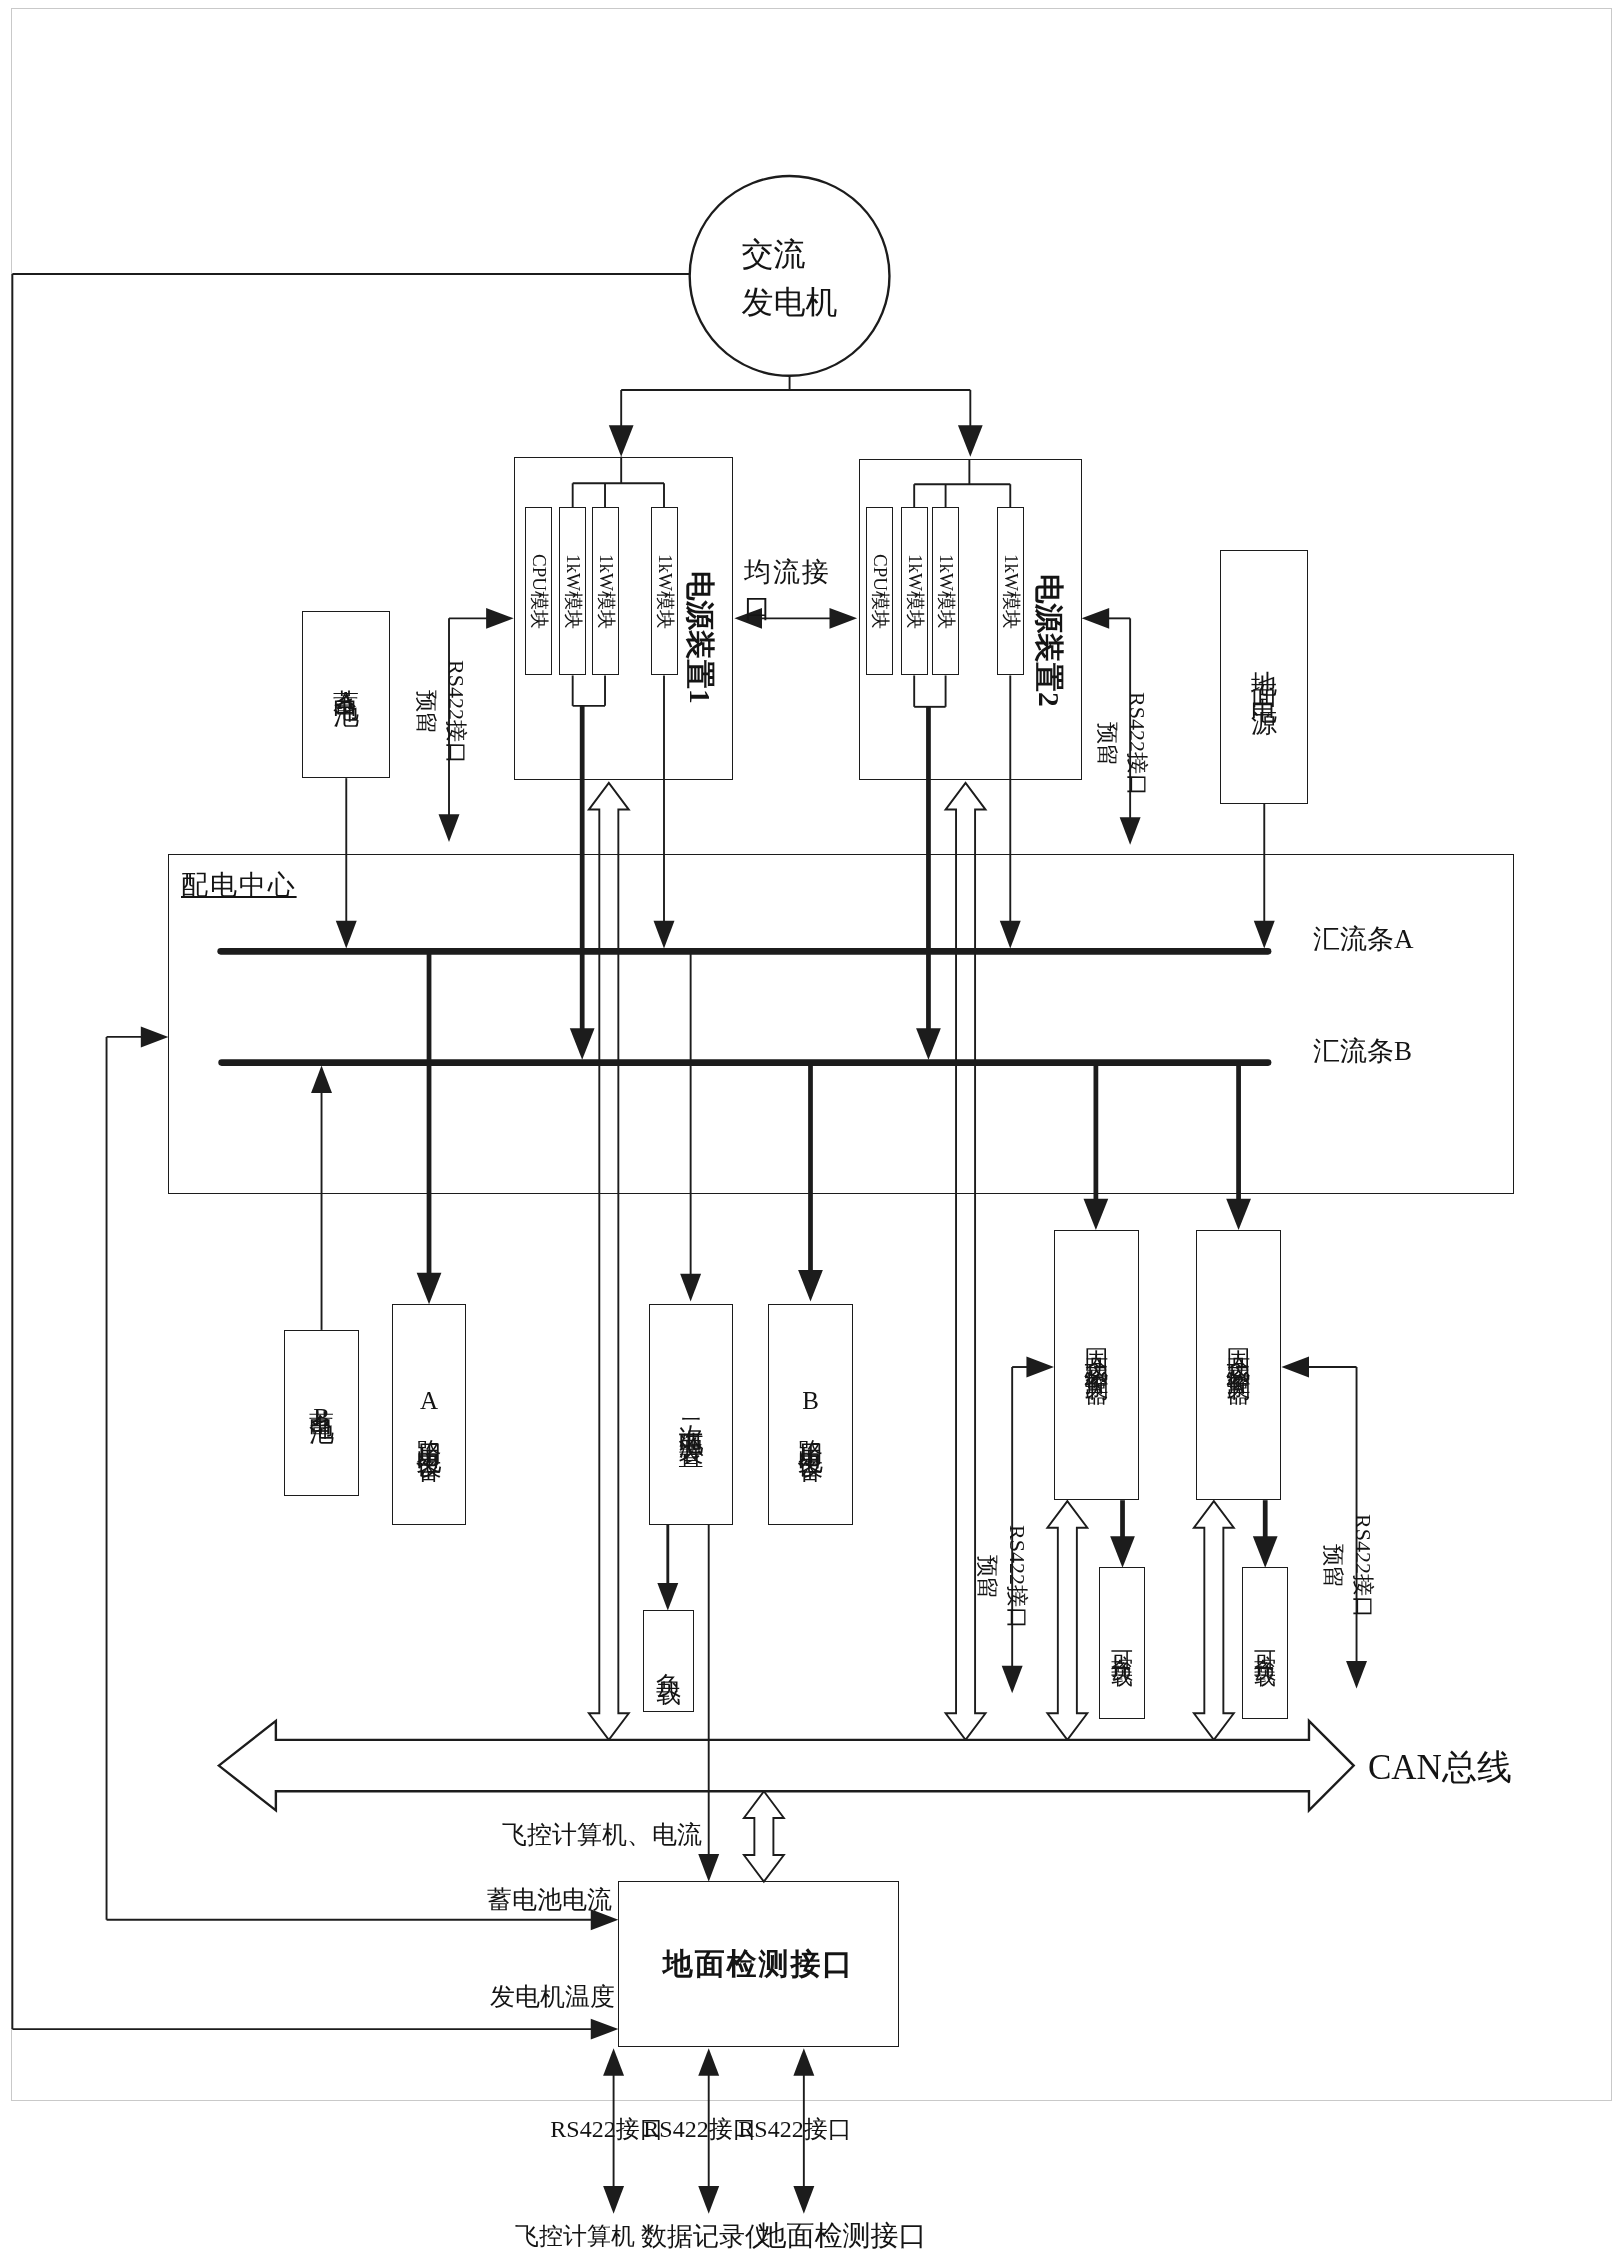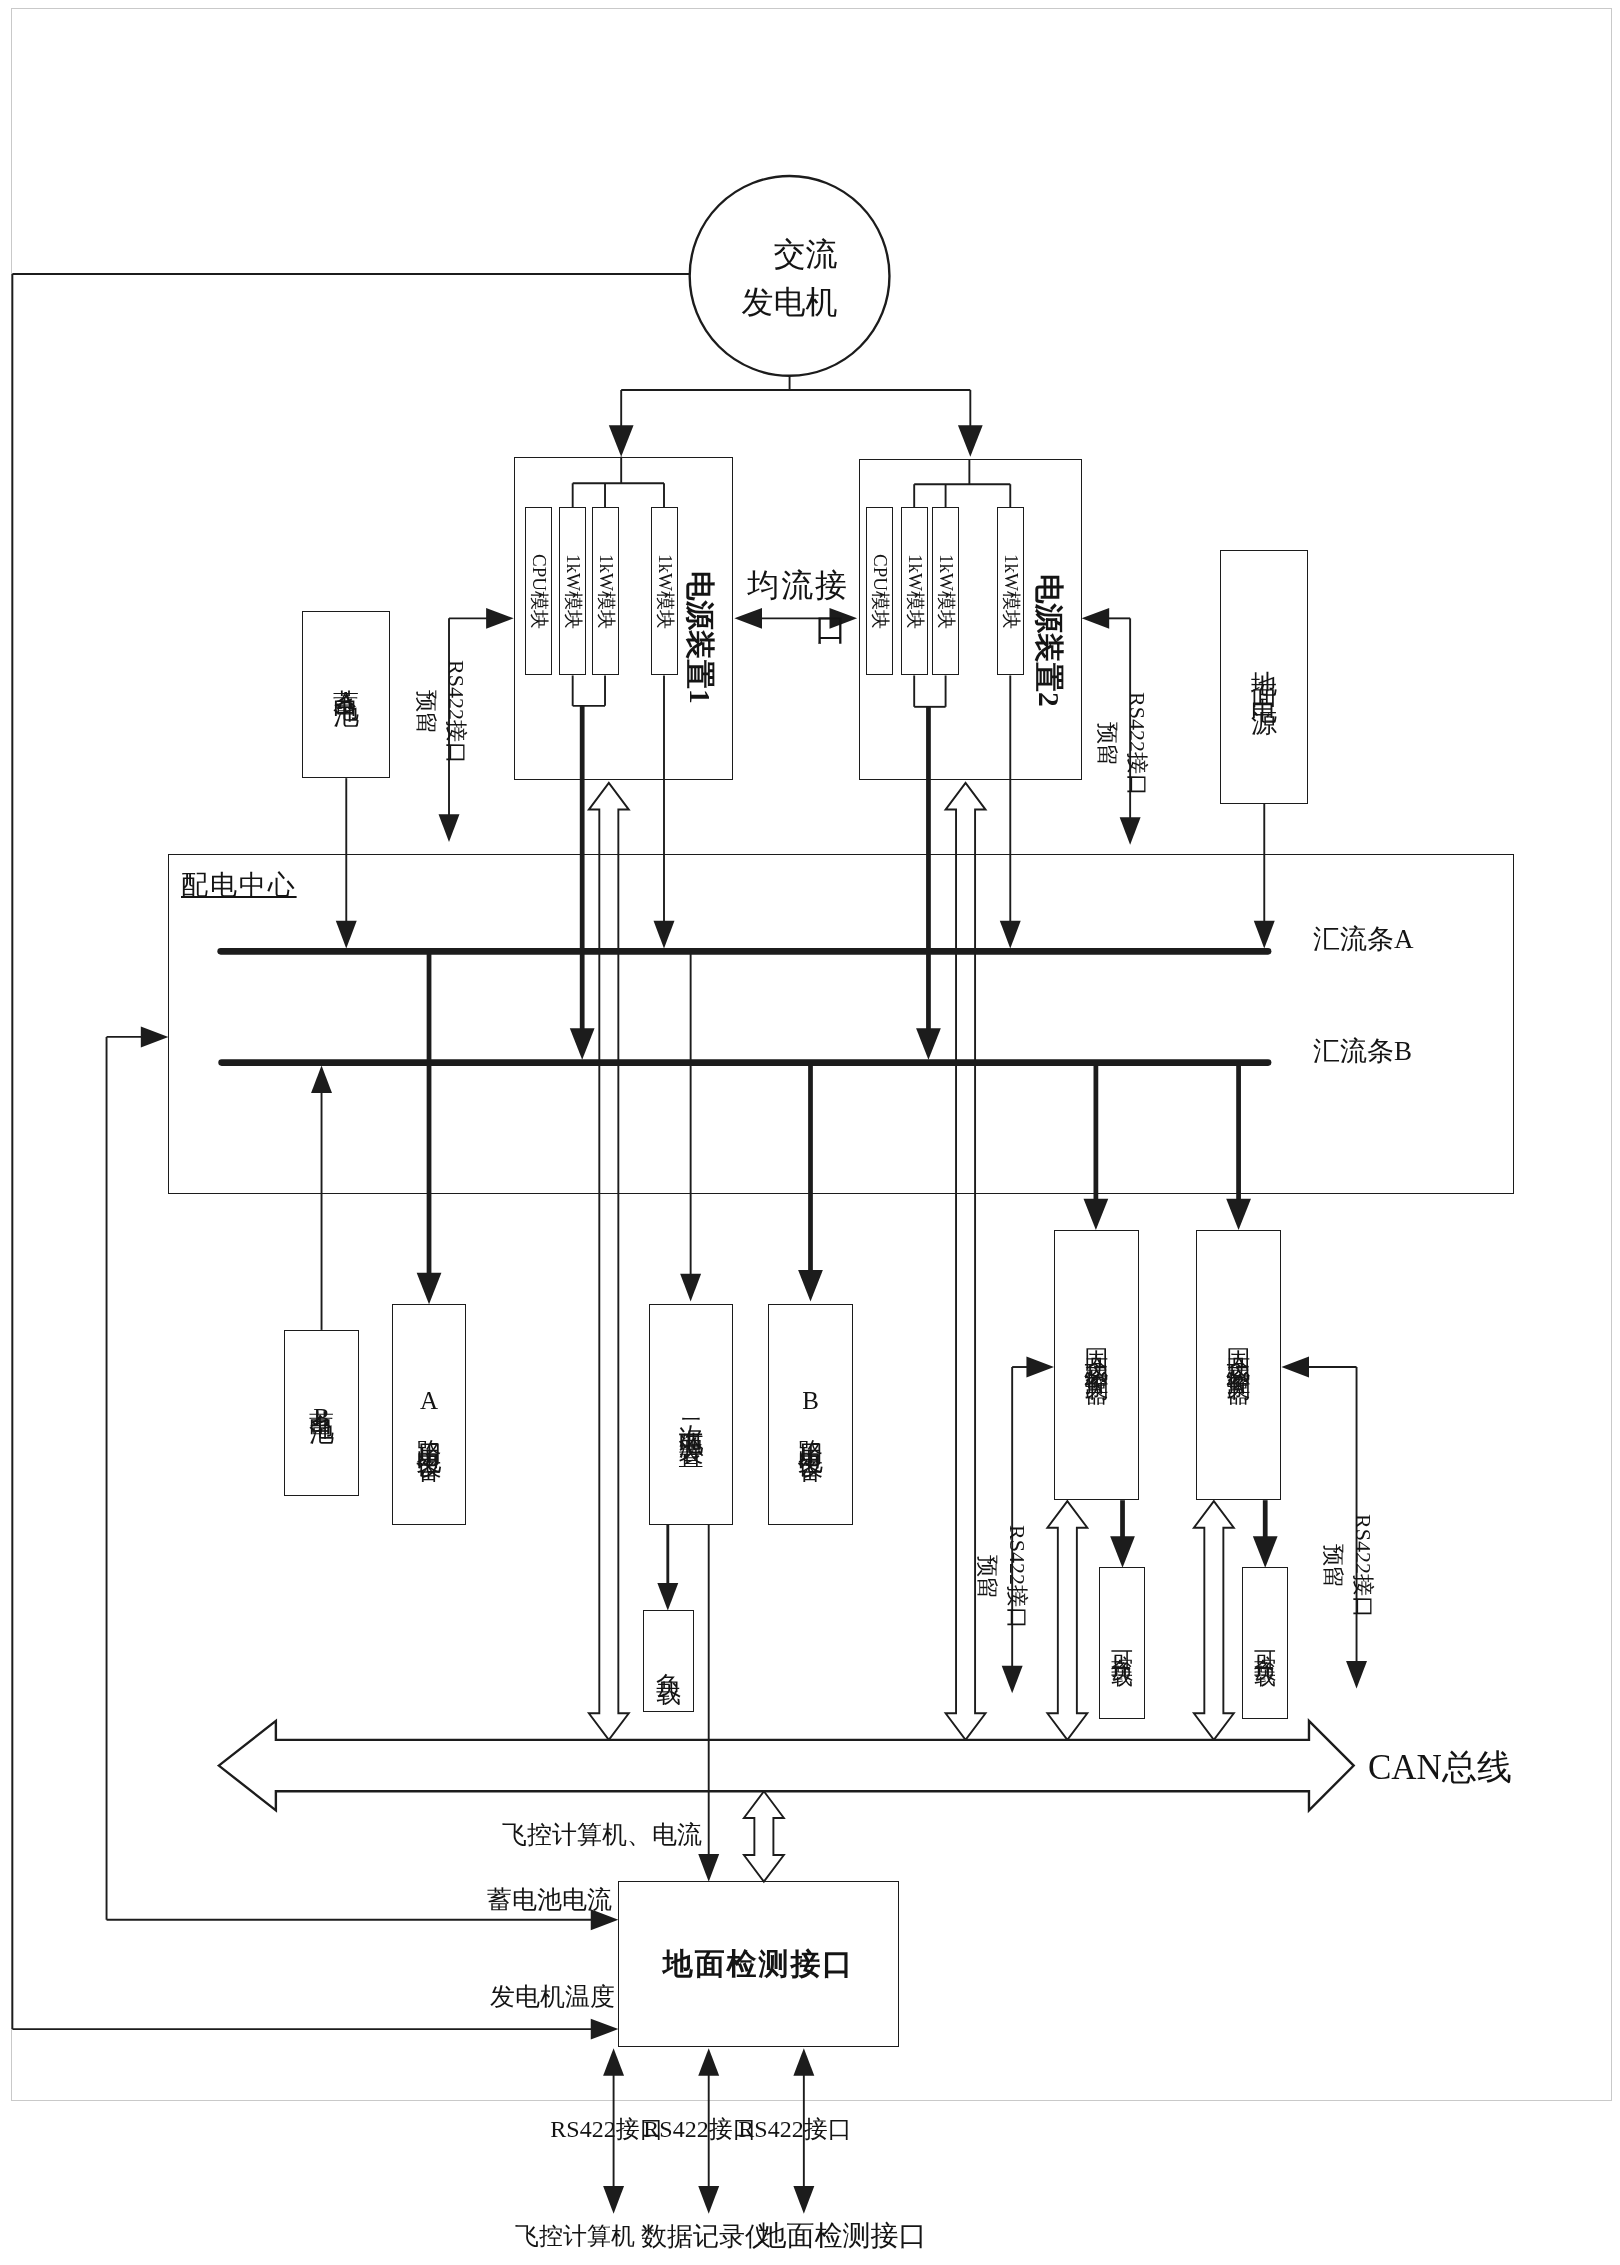--- a/index.html
+++ b/index.html
@@ -5,21 +5,21 @@
   html,body{margin:0;padding:0;background:#fff;}
   #stage{position:relative;width:1621px;height:2266px;background:#ffffff;overflow:hidden;
          font-family:"Liberation Serif","DejaVu Serif",serif;color:#141414;}
   #wires{position:absolute;left:0;top:0;}
   .frame{position:absolute;left:10.5px;top:7.6px;width:1599px;height:2091px;border:1.9px solid #c9c9c9;}
   .box{position:absolute;box-sizing:border-box;border:1.9px solid #1c1c1c;background:transparent;
        display:flex;align-items:center;justify-content:center;text-align:center;}
   .lbl{position:absolute;white-space:pre-line;}
   .vup{writing-mode:vertical-rl;text-orientation:upright;}
   .vside{writing-mode:vertical-lr;text-orientation:sideways;white-space:pre-line;text-align:center;}
-  .ctr{display:flex;align-items:center;justify-content:center;text-align:right;}
+  .ctr{display:flex;align-items:center;justify-content:center;text-align:left;}
   .b600{font-weight:600;} .b700{font-weight:400;}
 </style>
 </head>
 <body>
 
 <div id="stage">
 
   <div class="frame"></div>
 
   <svg id="wires" width="1621" height="2266" viewBox="0 0 1704 2382" fill="none" stroke="#1c1c1c" stroke-width="2">
@@ -170,21 +170,21 @@
     <span class="vside" style="font-size:19px;">1kW模块</span>
     </div>
   <div class="box" style="left:932px;top:507px;width:27px;height:168px;border-width:1.4px;">
     <span class="vside" style="font-size:19px;">1kW模块</span>
     </div>
   <div class="box" style="left:997px;top:507px;width:27px;height:168px;border-width:1.4px;">
     <span class="vside" style="font-size:19px;">1kW模块</span>
     </div>
   <div class="lbl vside b600" style="left:1028px;top:512px;width:48px;height:257px;font-size:29.5px;">电源装置2</div>
 
-  <div class="lbl ctr" style="left:744px;top:592px;width:105px;height:32px;font-size:32px;letter-spacing:1.9px;">均流接口</div>
+  <div class="lbl ctr" style="left:744px;top:574px;width:105px;height:32px;font-size:27px;letter-spacing:1.9px;">均流接口</div>
 
   <div class="lbl vside" style="left:411px;top:645px;width:68px;height:133px;font-size:22px;">预留
 RS422接口</div>
   <div class="lbl vside" style="left:1092px;top:677px;width:68px;height:133px;font-size:22px;">预留
 RS422接口</div>
   <div class="lbl vside" style="left:972px;top:1510px;width:68px;height:133px;font-size:22px;">预留
 RS422接口</div>
   <div class="lbl vside" style="left:1318px;top:1499px;width:68px;height:133px;font-size:22px;">预留
 RS422接口</div>
 

